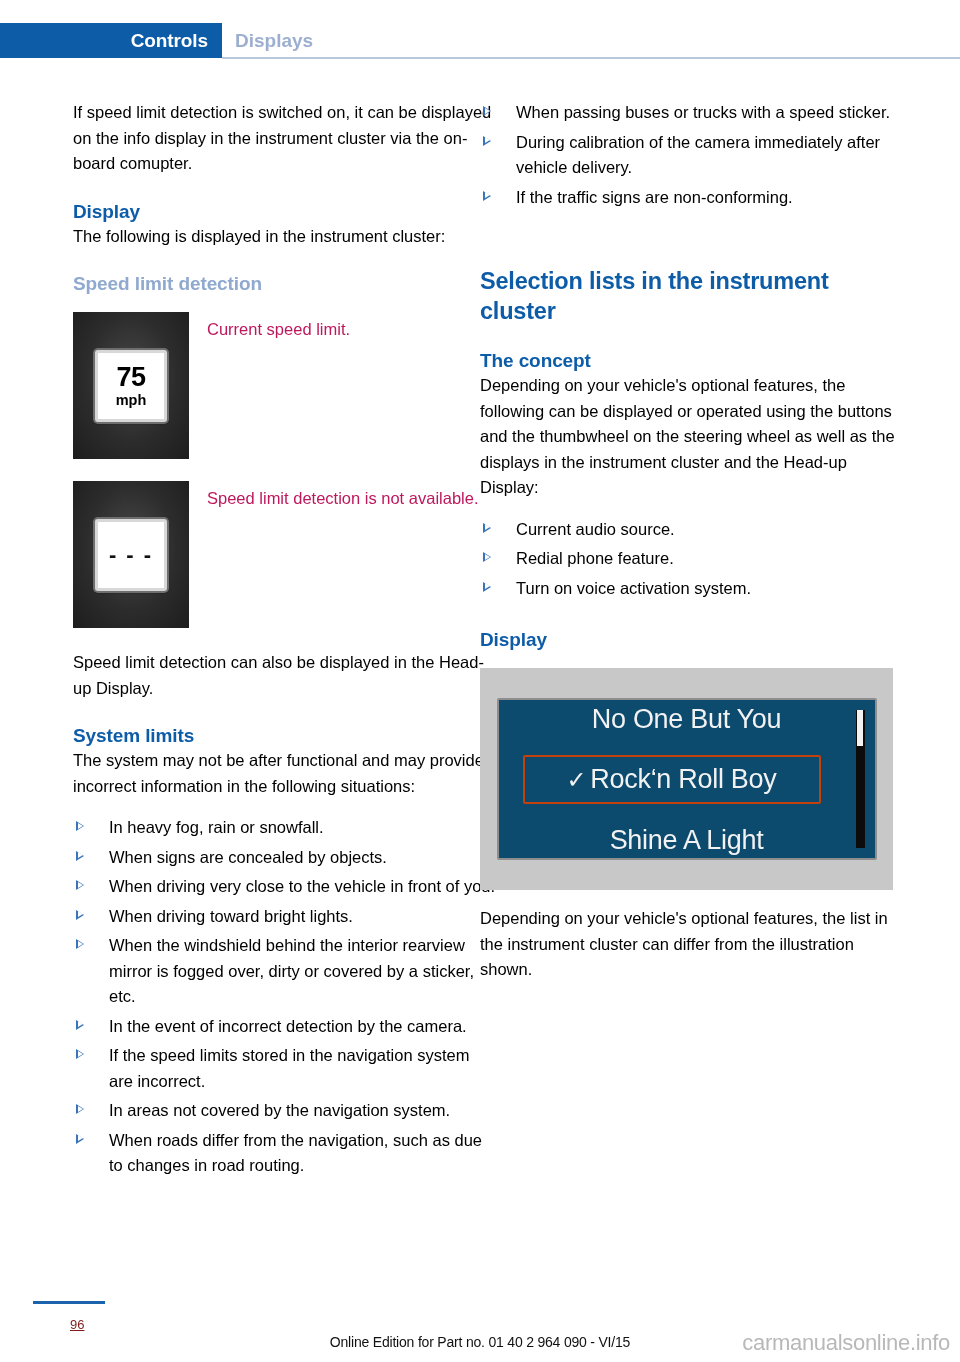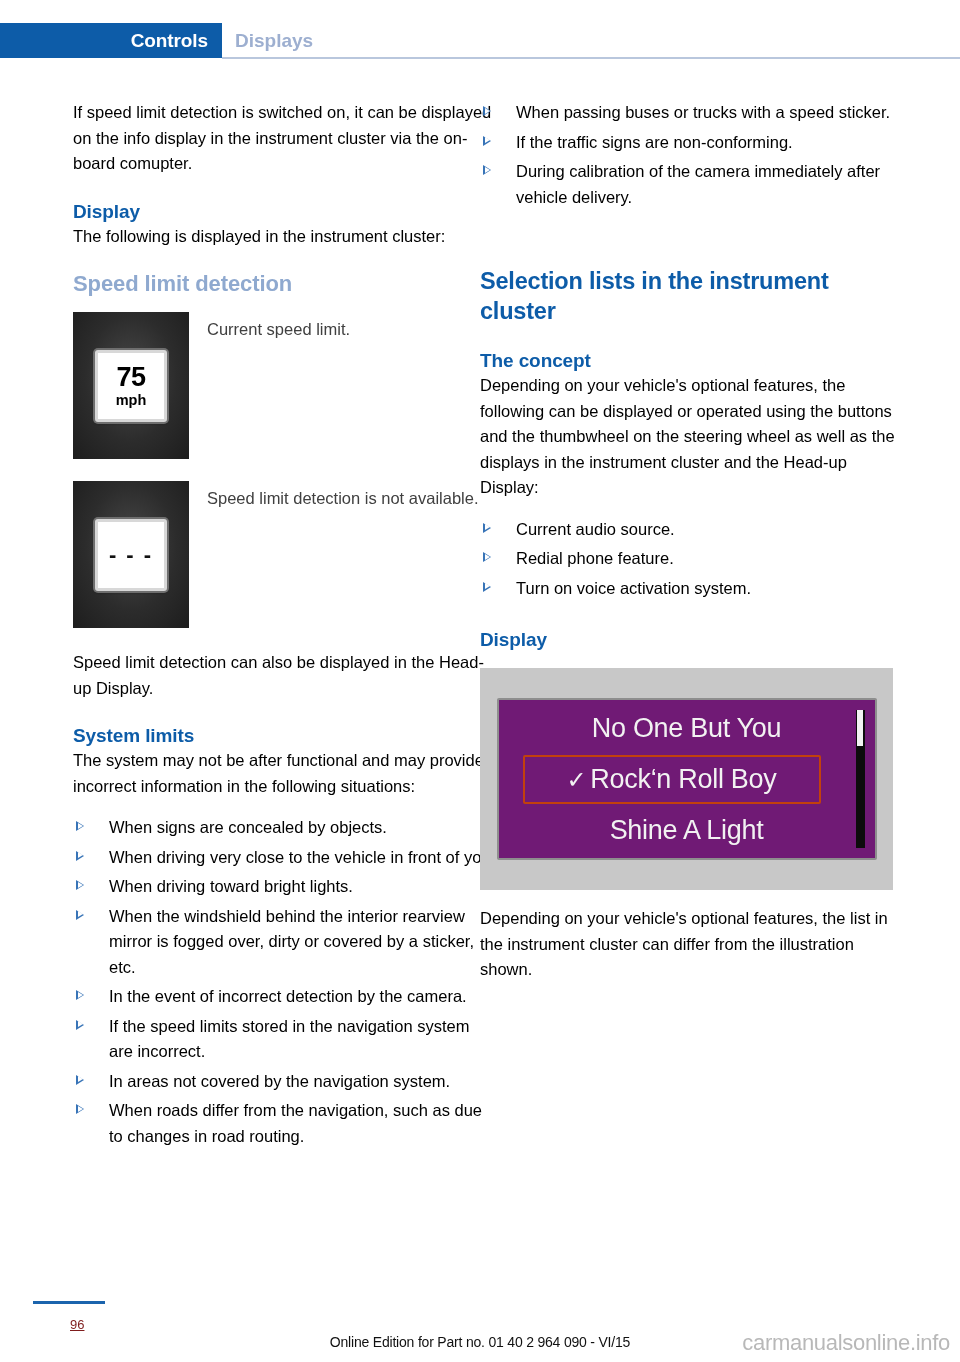--- a/index.html
+++ b/index.html
@@ -84,21 +84,21 @@
   .gap-lg { height: 30px; }
 
   h2.head-blue {
     font-size: 19px;
     font-weight: bold;
     color: #0d5ca8;
     line-height: 25px;
     letter-spacing: -0.1px;
   }
   h2.head-pale {
-    font-size: 22px;
+    font-size: 19px;
     font-weight: bold;
     color: #8fa9cf;
     line-height: 25px;
     letter-spacing: -0.1px;
   }
   h1.head-major {
     font-size: 23.5px;
     font-weight: bold;
     color: #0d5ca8;
     line-height: 30px;
@@ -135,21 +135,21 @@
   }
 
   
   .fig-row {
     display: flex;
     align-items: flex-start;
   }
   .fig-caption {
     font-size: 16.5px;
     line-height: 25.5px;
-    color: #404040;
+    color: #be185d;
     padding-left: 18px;
     padding-top: 5px;
   }
 
   .sign-tile {
     width: 116px;
     height: 147px;
     flex: 0 0 116px;
     background: radial-gradient(ellipse at 50% 45%, #4a4a4a 0%, #2c2c2c 55%, #1d1d1d 100%);
     display: flex;
@@ -194,28 +194,29 @@
     width: 413px;
     height: 222px;
     background: #c8c8c8;
     display: flex;
     align-items: center;
     justify-content: center;
   }
   .cluster-screen {
     width: 380px;
     height: 162px;
-    background: #701a75;
+    background: #0c4a6e;
     border: 2px solid #8e8e8e;
     border-radius: 2px;
     position: relative;
     display: flex;
     flex-direction: column;
-    justify-content: space-between;
+    justify-content: center;
     padding: 6px 10px;
+    gap: 12px;
   }
   .cluster-line {
     color: #f2f2f2;
     font-size: 27px;
     text-align: center;
     line-height: 44px;
     white-space: nowrap;
     letter-spacing: -0.3px;
   }
   .cluster-line.selected {
@@ -336,37 +337,38 @@
 
     <div class="gap-md"></div>
 
     <h2 class="head-blue">System limits</h2>
 
     <p class="body">The system may not be after functional and may provide incorrect information in the following situations:</p>
 
     <div class="gap-sm"></div>
 
     <ul class="tri-list">
+      <li class="body"><span class="tri"></span><span>In heavy fog, rain or snowfall.</span></li>
       <li class="body"><span class="tri"></span><span>When signs are concealed by objects.</span></li>
       <li class="body"><span class="tri"></span><span>When driving very close to the vehicle in front of you.</span></li>
       <li class="body"><span class="tri"></span><span>When driving toward bright lights.</span></li>
       <li class="body"><span class="tri"></span><span>When the windshield behind the interior rearview mirror is fogged over, dirty or covered by a sticker, etc.</span></li>
       <li class="body"><span class="tri"></span><span>In the event of incorrect detection by the camera.</span></li>
       <li class="body"><span class="tri"></span><span>If the speed limits stored in the navigation system are incorrect.</span></li>
       <li class="body"><span class="tri"></span><span>In areas not covered by the navigation system.</span></li>
       <li class="body"><span class="tri"></span><span>When roads differ from the navigation, such as due to changes in road routing.</span></li>
     </ul>
   </div>
 
   <div class="col col-right">
 
     <ul class="tri-list">
       <li class="body"><span class="tri"></span><span>When passing buses or trucks with a speed sticker.</span></li>
+      <li class="body"><span class="tri"></span><span>During calibration of the camera immediately after vehicle delivery.</span></li>
       <li class="body"><span class="tri"></span><span>If the traffic signs are non-conforming.</span></li>
-      <li class="body"><span class="tri"></span><span>During calibration of the camera immediately after vehicle delivery.</span></li>
     </ul>
 
     <div class="gap-lg"></div>
     <div class="gap-md"></div>
 
     <h1 class="head-major">Selection lists in the instrument cluster</h1>
 
     <div class="gap-md"></div>
 
     <h2 class="head-blue">The concept</h2>

